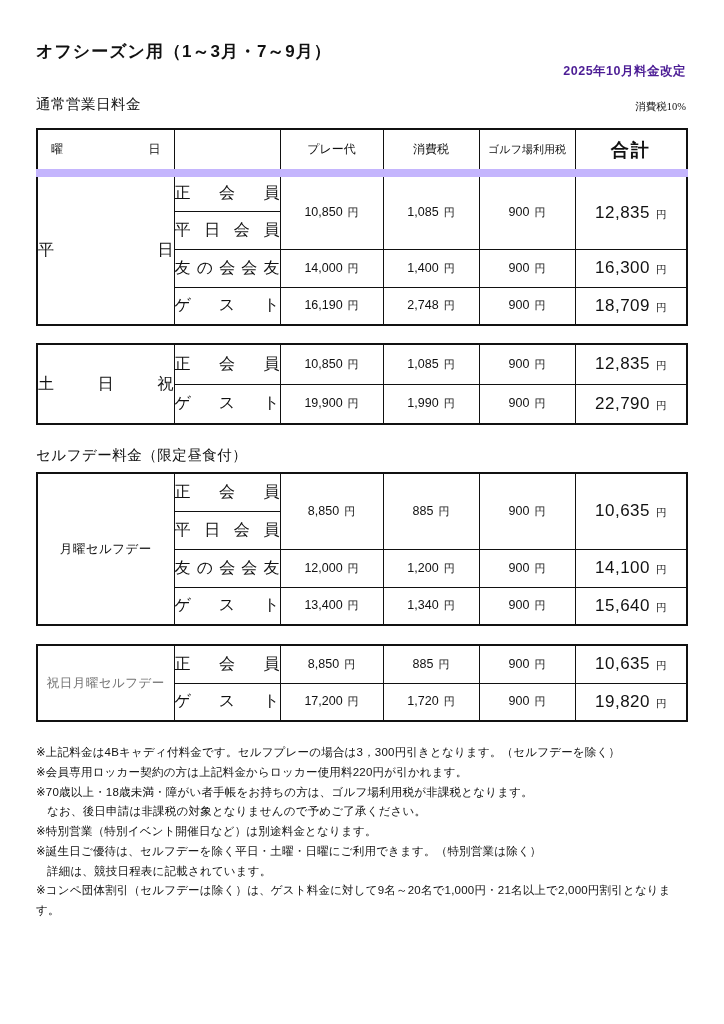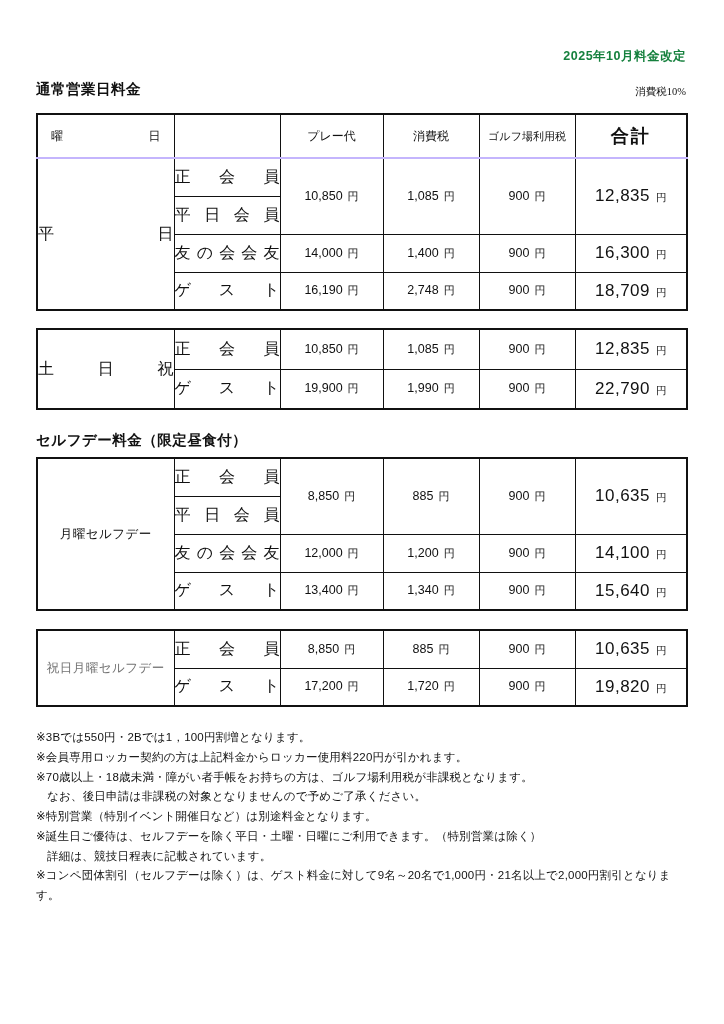--- a/index.html
+++ b/index.html
@@ -9,39 +9,39 @@
     width: 724px; height: 1024px;
     font-family: "Liberation Sans", "DejaVu Sans", sans-serif;
     color: #111;
   }
   .page { width: 724px; height: 1024px; padding: 40px 38px 0 36px; overflow: hidden; }
 
   .doc-title {
     margin: 0; font-size: 17px; font-weight: bold; letter-spacing: 1px;
   }
   .revision-note {
-    margin-top: 8px; text-align: right;
-    color: #15803d; font-size: 12.5px; font-weight: bold; letter-spacing: 0.5px;
+    text-align: right;
+    color: #4c1d95; font-size: 12.5px; font-weight: bold; letter-spacing: 0.5px;
     width: 650px;
   }
   .sec-row {
     width: 650px; margin-top: 15px;
     display: flex; justify-content: space-between; align-items: flex-end;
   }
-  .sec-heading { margin: 0; font-size: 14.5px; font-weight: bold; letter-spacing: 0.5px; }
+  .sec-heading { margin: 0; font-size: 14.5px; font-weight: normal; letter-spacing: 0.5px; }
   .tax-note { font-size: 10.5px; color: #111; font-family: Liberation Serif, serif; }
 
   table.fee {
     width: 650px; border-collapse: collapse; table-layout: fixed;
     border: 2px solid #111;
   }
   table.fee td, table.fee th {
     border: 1px solid #111; padding: 0; font-weight: normal; overflow: hidden;
   }
-  tr.hdr th { height: 44px; font-size: 12px; border-bottom: 2px solid #c4b5fd; }
+  tr.hdr th { height: 44px; font-size: 12px; border-bottom: 8px solid #c4b5fd; }
   tr.hdr th.h-usetax { font-size: 11px; }
   tr.hdr th.h-total  { font-size: 18px; font-weight: bold; letter-spacing: 2px; }
 
   td.jcell {
     text-align: justify; text-align-last: justify;
     padding: 0 13px; font-size: 16px;
   }
   td.member { border-right: 2px solid #111; }
   th.member-blank { border-right: 2px solid #111; }
   td.daylbl-center { text-align: center; font-size: 12.5px; letter-spacing: 0.5px; }
@@ -66,20 +66,21 @@
 
   .notes { margin-top: 21px; width: 654px; }
   .note-line { font-size: 11.5px; line-height: 1.72; letter-spacing: 0.2px; }
   .note-line.indent { padding-left: 11px; }
 </style>
 </head>
 <body>
 
 <div class="page">
 
+  <h1 class="doc-title">オフシーズン用（1～3月・7～9月）</h1>
 
   <div class="revision-note">2025年10月料金改定</div>
 
   <div class="sec-row">
     <h2 class="sec-heading">通常営業日料金</h2>
     <span class="tax-note">消費税10%</span>
   </div>
 
   <table class="fee tbl-weekday">
     <colgroup>
@@ -219,21 +220,21 @@
       <td class="jcell member">ゲスト</td>
       <td class="money"><span class="num">17,200</span><span class="yen">円</span></td>
       <td class="money"><span class="num">1,720</span><span class="yen">円</span></td>
       <td class="money"><span class="num">900</span><span class="yen">円</span></td>
       <td class="money total"><span class="num">19,820</span><span class="yen">円</span></td>
     </tr>
   </tbody>
     </table>
 
   <div class="notes">
-    <div class="note-line">※3Bでは550円・2Bでは1，100円割増となります。</div>
+    <div class="note-line">※上記料金は4Bキャディ付料金です。セルフプレーの場合は3，300円引きとなります。（セルフデーを除く）</div>
     <div class="note-line">※会員専用ロッカー契約の方は上記料金からロッカー使用料220円が引かれます。</div>
     <div class="note-line">※70歳以上・18歳未満・障がい者手帳をお持ちの方は、ゴルフ場利用税が非課税となります。</div>
     <div class="note-line indent">なお、後日申請は非課税の対象となりませんので予めご了承ください。</div>
     <div class="note-line">※特別営業（特別イベント開催日など）は別途料金となります。</div>
     <div class="note-line">※誕生日ご優待は、セルフデーを除く平日・土曜・日曜にご利用できます。（特別営業は除く）</div>
     <div class="note-line indent">詳細は、競技日程表に記載されています。</div>
     <div class="note-line">※コンペ団体割引（セルフデーは除く）は、ゲスト料金に対して9名～20名で1,000円・21名以上で2,000円割引となります。</div>
   </div>
 
 </div>

